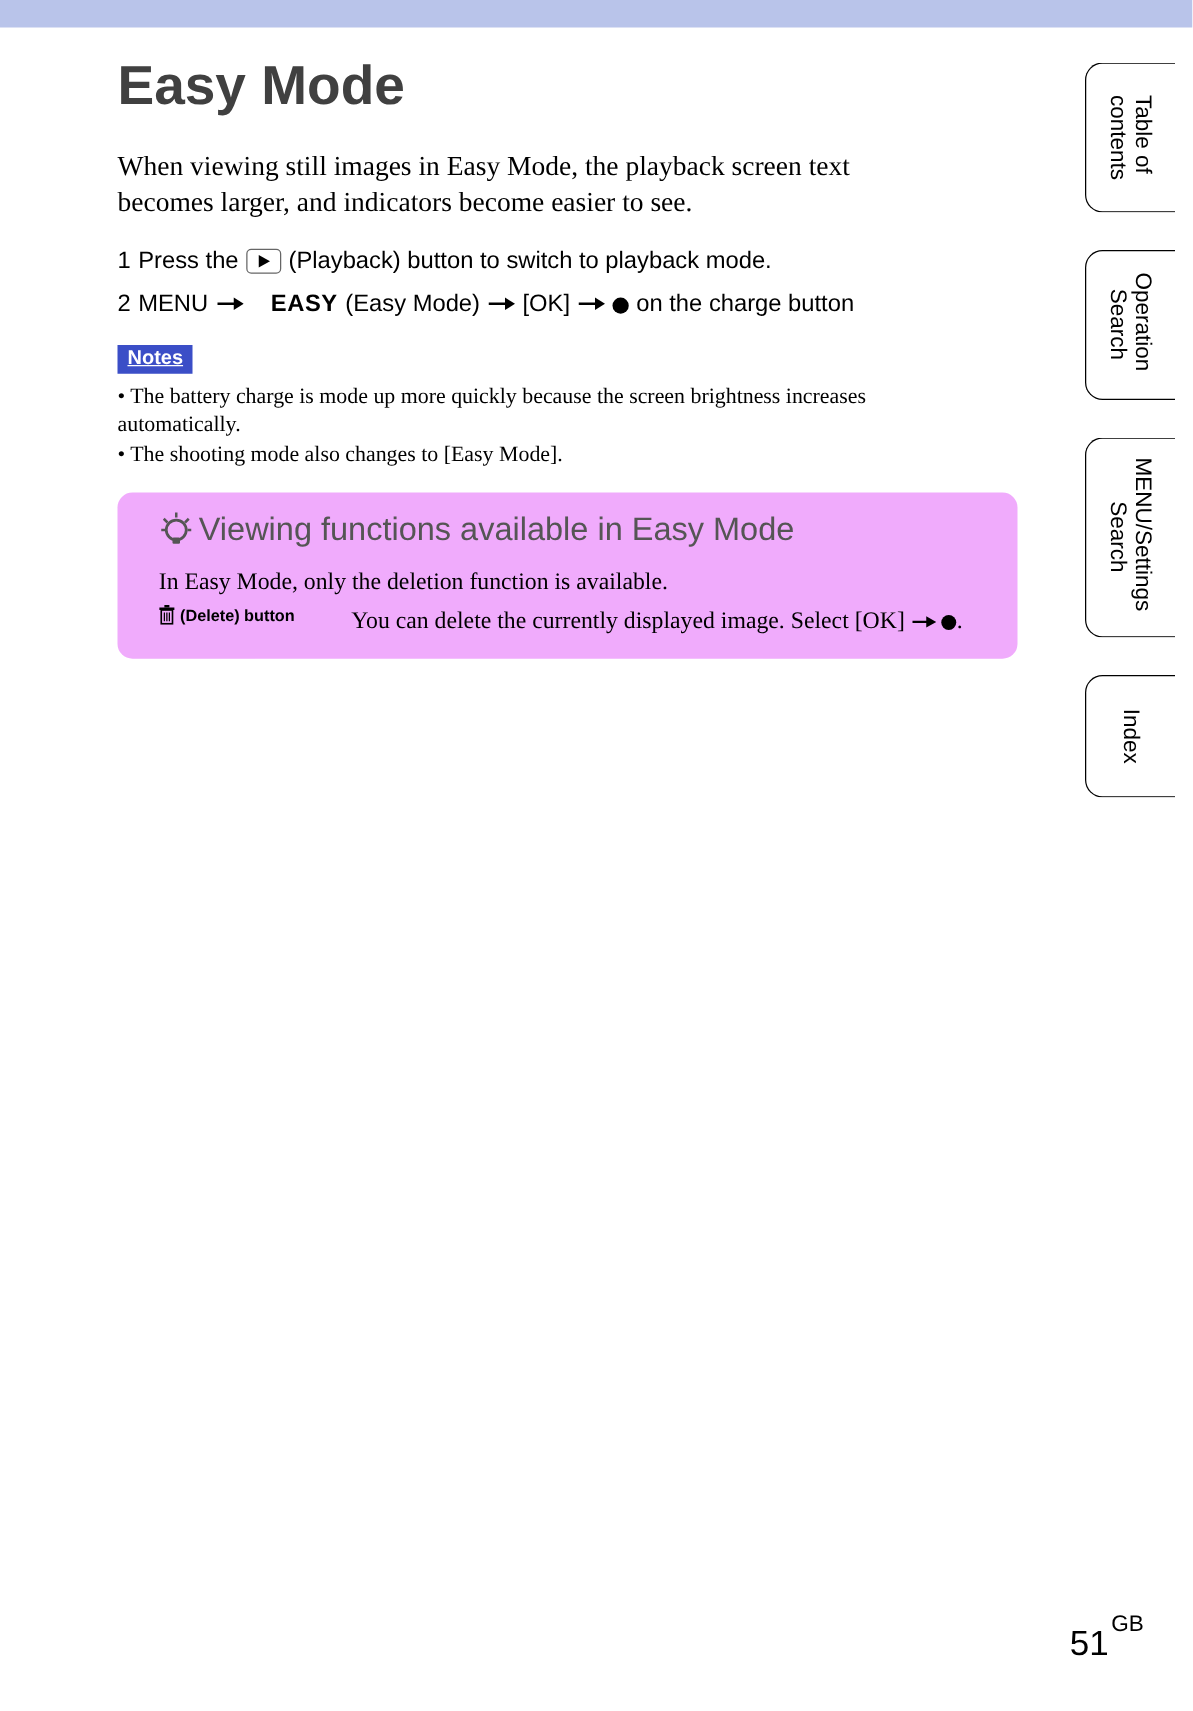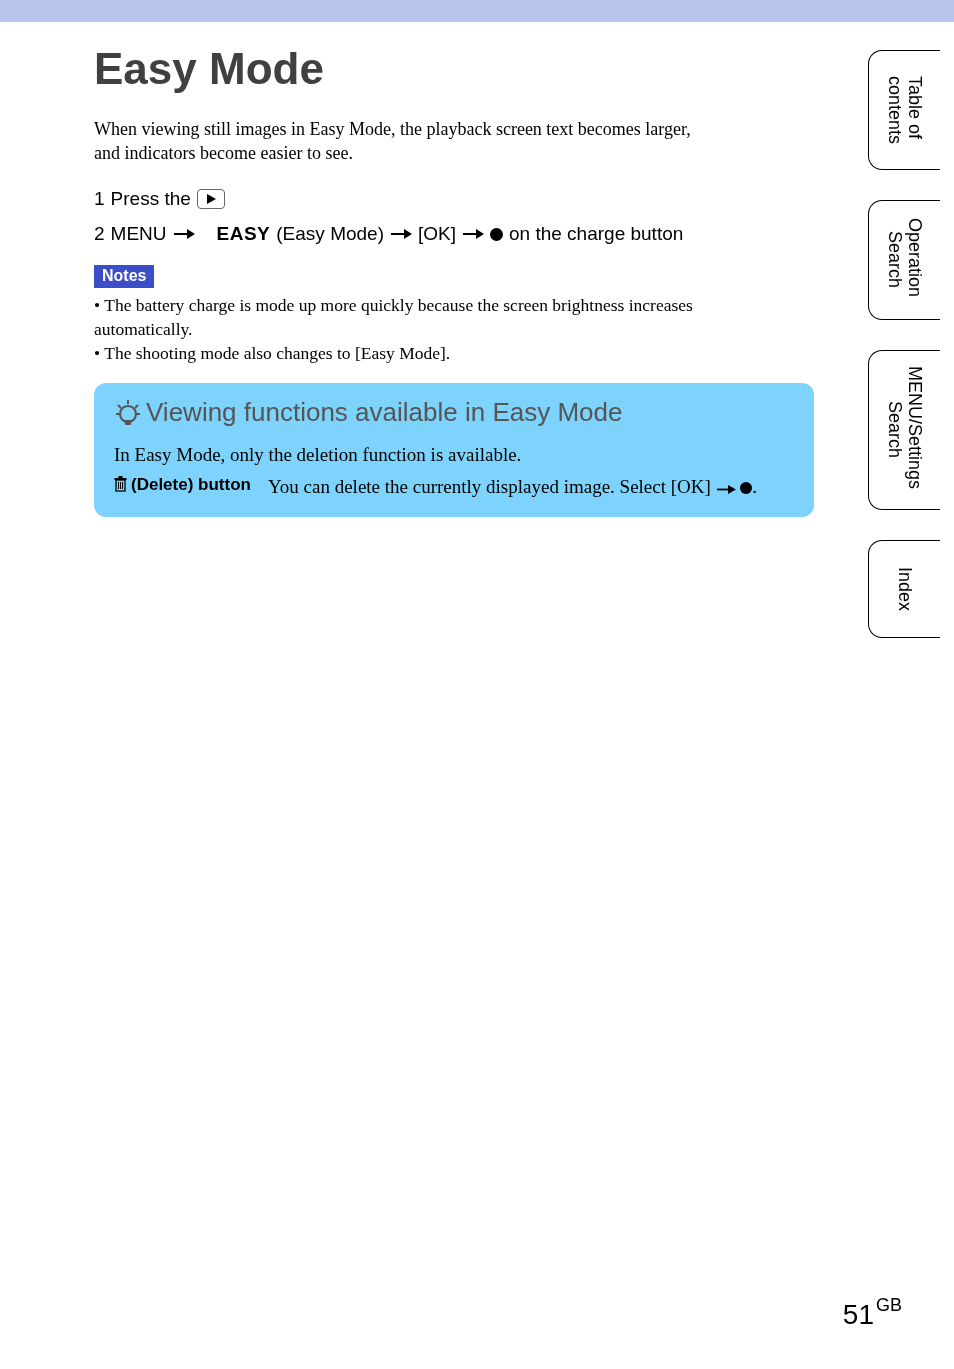--- a/index.html
+++ b/index.html
@@ -21,21 +21,21 @@
       width: 820px;
     }
     .page-title {
       color: #404040;
       font-family: Arial, Helvetica, sans-serif;
       font-weight: bold;
       font-size: 44px;
       margin-bottom: 24px;
     }
     .intro-text {
-      font-size: 18px;
+      font-size: 22px;
       line-height: 1.32;
       margin-bottom: 18px;
     }
     .steps {
       font-family: Arial, Helvetica, sans-serif;
       font-size: 19px;
       line-height: 1.6;
       margin-bottom: 16px;
     }
     .step {
@@ -79,34 +79,35 @@
     }
     .notes-label {
       display: inline-block;
       background: #3b4ec7;
       color: #fff;
       font-family: Arial, Helvetica, sans-serif;
       font-weight: bold;
       font-size: 16px;
       padding: 2px 8px 3px 8px;
       margin-bottom: 6px;
+      text-decoration: underline;
     }
     .notes-list {
       list-style: none;
       font-size: 17.5px;
       line-height: 1.35;
       margin-bottom: 18px;
     }
     .notes-list li::before {
       content: "•  ";
     }
     .tip-panel {
-      background: #7dd3fc;
+      background: #f0abfc;
       border-radius: 12px;
-      padding: 14px 18px 16px 20px;
+      padding: 14px 18px 16px 33px;
       width: 720px;
     }
     .tip-title-row {
       display: flex;
       align-items: center;
       gap: 4px;
       margin-bottom: 14px;
     }
     .tip-title {
       font-family: Arial, Helvetica, sans-serif;
@@ -118,21 +119,21 @@
       line-height: 1.35;
     }
     .tip-intro { margin-bottom: 6px; }
     .tip-row {
       display: flex;
       gap: 14px;
     }
     .tip-label {
       font-family: Arial, Helvetica, sans-serif;
       font-weight: bold;
-      font-size: 17px;
+      font-size: 13px;
       min-width: 140px;
       flex-shrink: 0;
       display: flex;
       align-items: flex-start;
       gap: 4px;
     }
     .tip-desc { flex: 1; }
     .trash-icon svg { display: inline-block; vertical-align: -2px; }
     .side-tabs {
       position: absolute;
@@ -161,24 +162,24 @@
       text-align: center;
       line-height: 1.15;
     }
     .tab-toc { height: 120px; }
     .tab-op { height: 120px; }
     .tab-menu { height: 160px; }
     .tab-index { height: 98px; }
     .page-footer {
       position: absolute;
       bottom: 38px;
-      right: 52px;
-      font-family: Arial, Helvetica, sans-serif;
-      display: flex;
-      align-items: center;
+      right: 39px;
+      font-family: Arial, Helvetica, sans-serif;
+      display: flex;
+      align-items: flex-start;
       gap: 2px;
     }
     .page-num {
       font-size: 28px;
     }
     .page-lang {
       font-size: 18px;
       position: relative;
       top: -10px;
     }
@@ -196,20 +197,21 @@
 
   <div class="steps">
     <div class="step">
       <span class="step-num">1</span>
       <span>Press the </span>
       <span class="playback-icon">
         <svg width="12" height="12" viewBox="0 0 12 12">
             <polygon points="2,1 11,6 2,11" fill="#000"></polygon>
           </svg>
       </span>
+      <span> (Playback) button to switch to playback mode.</span>
     </div>
     <div class="step">
       <span class="step-num">2</span>
       <span>MENU </span>
       <span class="arrow-inline">
         <svg width="22" height="12" viewBox="0 0 22 12">
             <line x1="1" y1="6" x2="16" y2="6" stroke="#000" stroke-width="2"></line>
             <polygon points="14,1 22,6 14,11" fill="#000"></polygon>
           </svg>
       </span>

